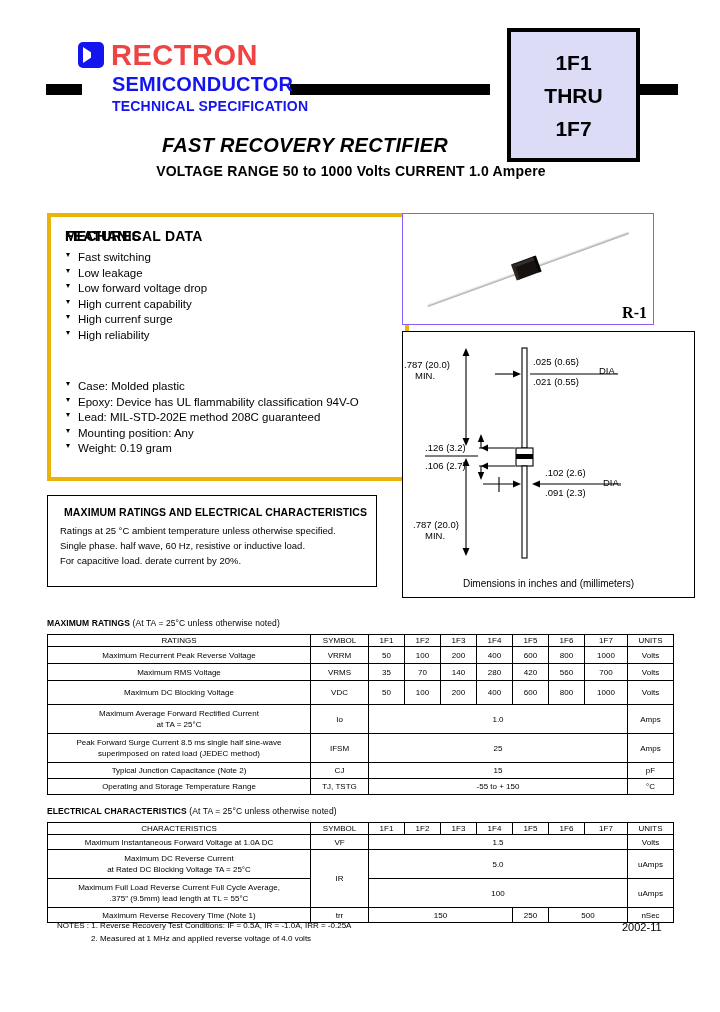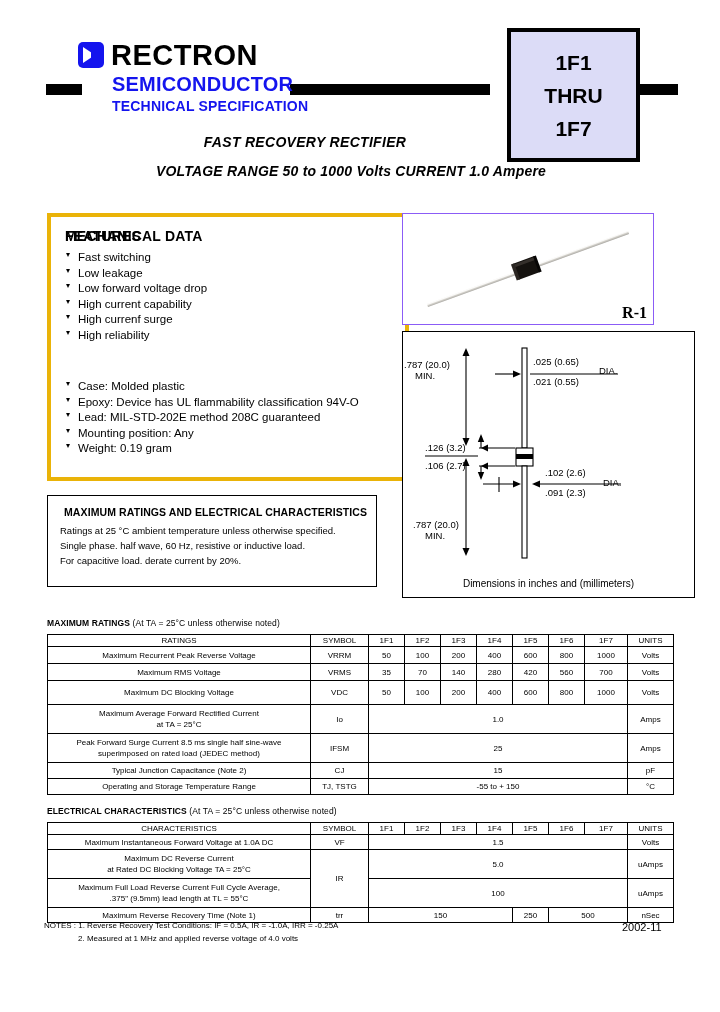--- a/index.html
+++ b/index.html
@@ -24,21 +24,21 @@
   }
   .logo-mark:before{
     content:"";position:absolute;left:5px;top:5px;
     width:0;height:0;border-left:12px solid #fff;
     border-top:8px solid transparent;border-bottom:8px solid transparent;
   }
   .logo-mark:after{
     content:"";position:absolute;left:13px;top:9px;width:9px;height:8px;background:#1414ee;
   }
   .logo-word{
-    font-size:29px;font-weight:bold;color:#000000;letter-spacing:0.5px;
+    font-size:29px;font-weight:bold;color:#ef4444;letter-spacing:0.5px;
     font-family:"Liberation Sans", sans-serif;line-height:30px;
   }
   .semi-row{position:relative;height:24px;margin-top:1px;}
   .semi-word{
     font-size:20px;font-weight:bold;color:#1414ee;letter-spacing:0.2px;
     line-height:22px;padding-left:34px;
   }
   .tech-word{
     font-size:14px;font-weight:bold;color:#1414ee;letter-spacing:0.2px;
     line-height:16px;padding-left:34px;margin-top:1px;
@@ -52,26 +52,26 @@
     border:4px solid #000;background:#dcdcf7;
     display:flex;flex-direction:column;align-items:center;justify-content:center;
   }
   .partbox div{
     font-size:21px;font-weight:bold;color:#000;line-height:33px;
     font-family:"Liberation Sans", sans-serif;
   }
 
   .title1{
     position:absolute;left:0;top:134px;width:720px;text-align:center;
-    font-size:14px;font-style:italic;font-weight:bold;letter-spacing:0.3px;
+    font-size:20px;font-style:italic;font-weight:bold;letter-spacing:0.3px;
     padding-right:110px;box-sizing:border-box;
   }
   .title2{
     position:absolute;left:0;top:163px;width:720px;text-align:center;
-    font-size:14px;font-style:italic;font-weight:bold;letter-spacing:0.2px;
+    font-size:14px;font-weight:bold;letter-spacing:0.2px;
     padding-right:18px;box-sizing:border-box;
   }
 
   
   .feat-box{
     position:absolute;left:47px;top:213px;width:362px;height:268px;
     border:4px solid #eab308;box-sizing:border-box;
   }
   .sec-head{font-size:14px;font-weight:bold;letter-spacing:0.2px;}
   .feat-box .sec-head{position:absolute;left:14px;top:11px;}
@@ -129,21 +129,21 @@
   }
   table.dt th, table.dt td{
     border:1px solid #000;padding:0;text-align:center;vertical-align:middle;
     font-weight:normal;line-height:11px;
   }
   table.dt th{font-weight:normal;}
   td.lft{text-align:left;padding-left:4px;}
   .two-line{line-height:11.5px;}
 
   .notes{
-    position:absolute;left:44px;top:919px;font-size:8px;line-height:13px;
+    position:absolute;left:57px;top:919px;font-size:8px;line-height:13px;
   }
   .notes .n2{padding-left:34px;}
   .datecode{position:absolute;left:622px;top:921px;font-size:11px;}
 </style>
 </head>
 <body>
 
 <div class="page">
 
   <div class="header">

